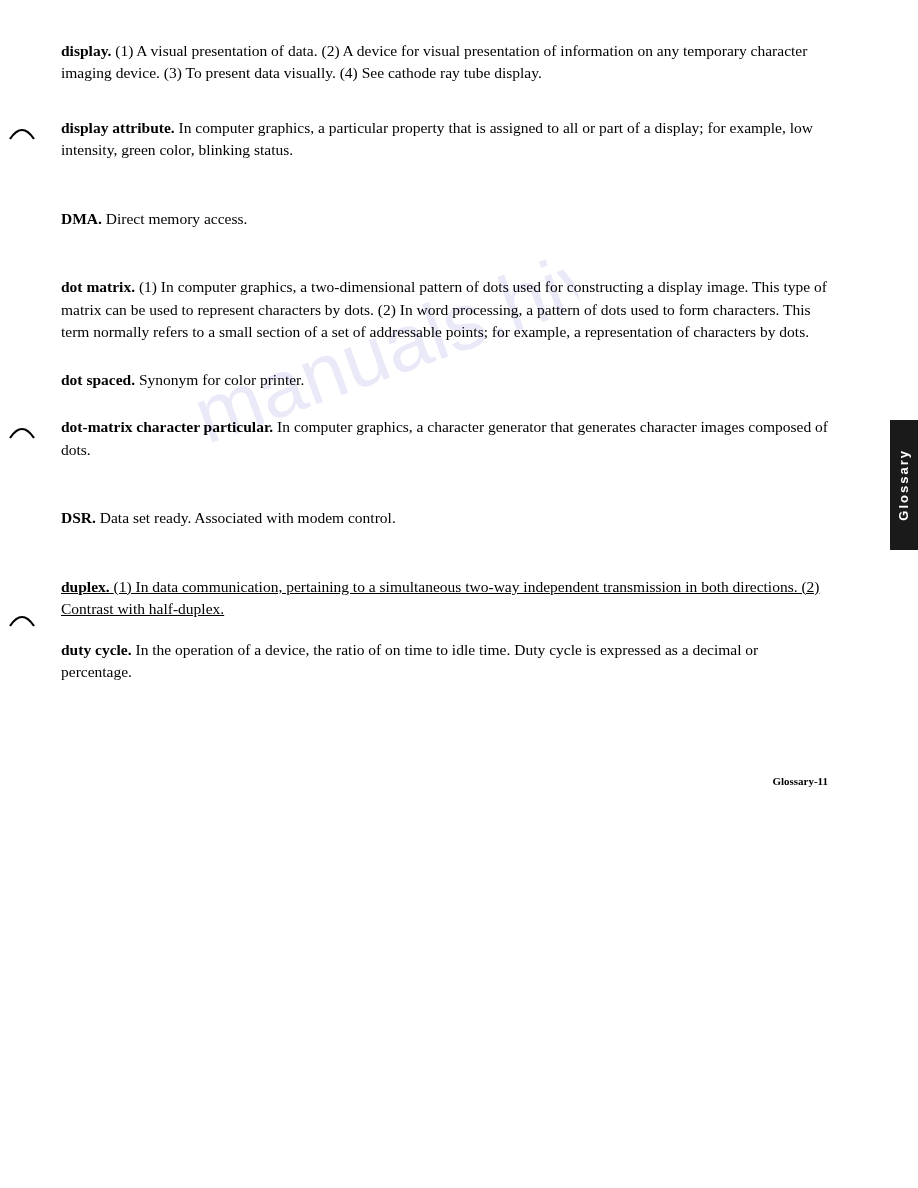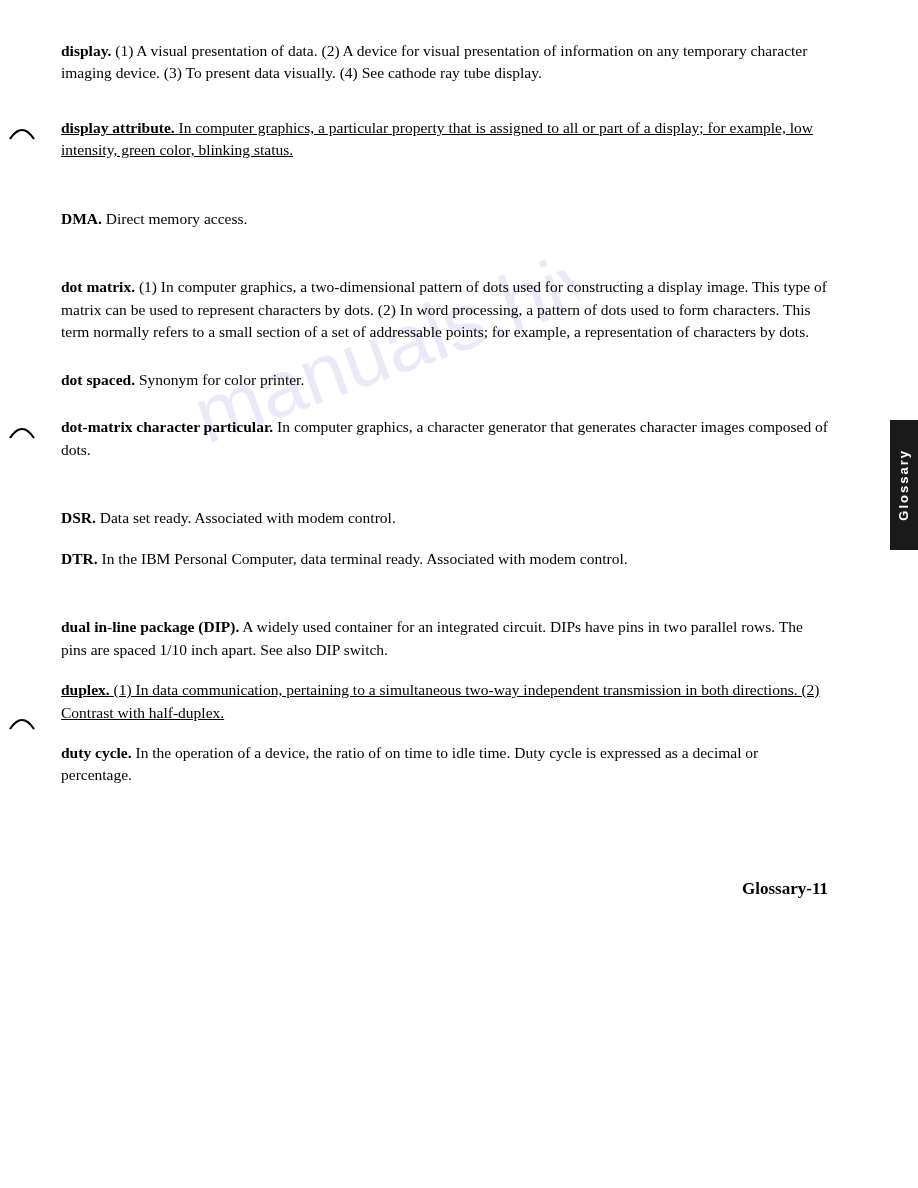--- a/index.html
+++ b/index.html
@@ -70,21 +70,21 @@
       font-family: Arial, sans-serif;
       font-weight: bold;
       writing-mode: vertical-rl;
       transform: rotate(180deg);
       letter-spacing: 2px;
     }
 
     .page-number {
       text-align: right;
       font-weight: bold;
-      font-size: 17px;
+      font-size: 11px;
       margin-top: 30px;
       padding-right: 0;
     }
 
     .watermark {
       position: absolute;
       top: 290px;
       left: 200px;
       width: 400px;
       height: 200px;
@@ -126,21 +126,21 @@
 
     <div class="entry">
       <div class="entry-text">
         <span class="term">display.</span>
         <span> (1) A visual presentation of data.  (2) A device for visual presentation of information on any temporary character imaging device.  (3) To present data visually.  (4) See cathode ray tube display.</span>
       </div>
     </div>
 
     <div class="spacer"></div>
 
-    <div class="entry" style="padding-left: 0; position: relative; text-decoration: underline;">
+    <div class="entry" style="padding-left: 0; position: relative;">
       <div class="arc-indicator">
         <svg viewBox="0 0 32 22" xmlns="http://www.w3.org/2000/svg">
           <path d="M 4 20 Q 16 2 28 20" stroke="#000" stroke-width="2.2" fill="none"></path>
         </svg>
       </div>
       <div class="entry-text">
         <span class="term">display attribute.</span>
         <span> In computer graphics, a particular property that is assigned to all or part of a display; for example, low intensity, green color, blinking status.</span>
       </div>
     </div>
@@ -191,36 +191,24 @@
     <div class="spacer"></div>
     <div class="spacer"></div>
 
     <div class="entry">
       <div class="entry-text">
         <span class="term">DSR.</span>
         <span>  Data set ready. Associated with modem control.</span>
       </div>
     </div>
 
-    <div class="entry">
-      <div class="entry-text">
-        <span class="term">DTR.</span>
-        <span>  In the IBM Personal Computer, data terminal ready. Associated with modem control.</span>
-      </div>
-    </div>
-
-    <div class="spacer"></div>
-    <div class="spacer"></div>
-
-    <div class="entry">
-      <div class="entry-text">
-        <span class="term">dual in-line package (DIP).</span>
-        <span>  A widely used container for an integrated circuit. DIPs have pins in two parallel rows. The pins are spaced 1/10 inch apart. See also DIP switch.</span>
-      </div>
-    </div>
+
+    <div class="spacer"></div>
+    <div class="spacer"></div>
+
 
     <div class="entry" style="position: relative; text-decoration: underline;">
       <div class="arc-indicator" style="top: 30px;">
         <svg viewBox="0 0 32 22" xmlns="http://www.w3.org/2000/svg">
           <path d="M 4 20 Q 16 2 28 20" stroke="#000" stroke-width="2.2" fill="none"></path>
         </svg>
       </div>
       <div class="entry-text">
         <span class="term">duplex.</span>
         <span>  (1) In data communication, pertaining to a simultaneous two-way independent transmission in both directions.  (2) Contrast with half-duplex.</span>

